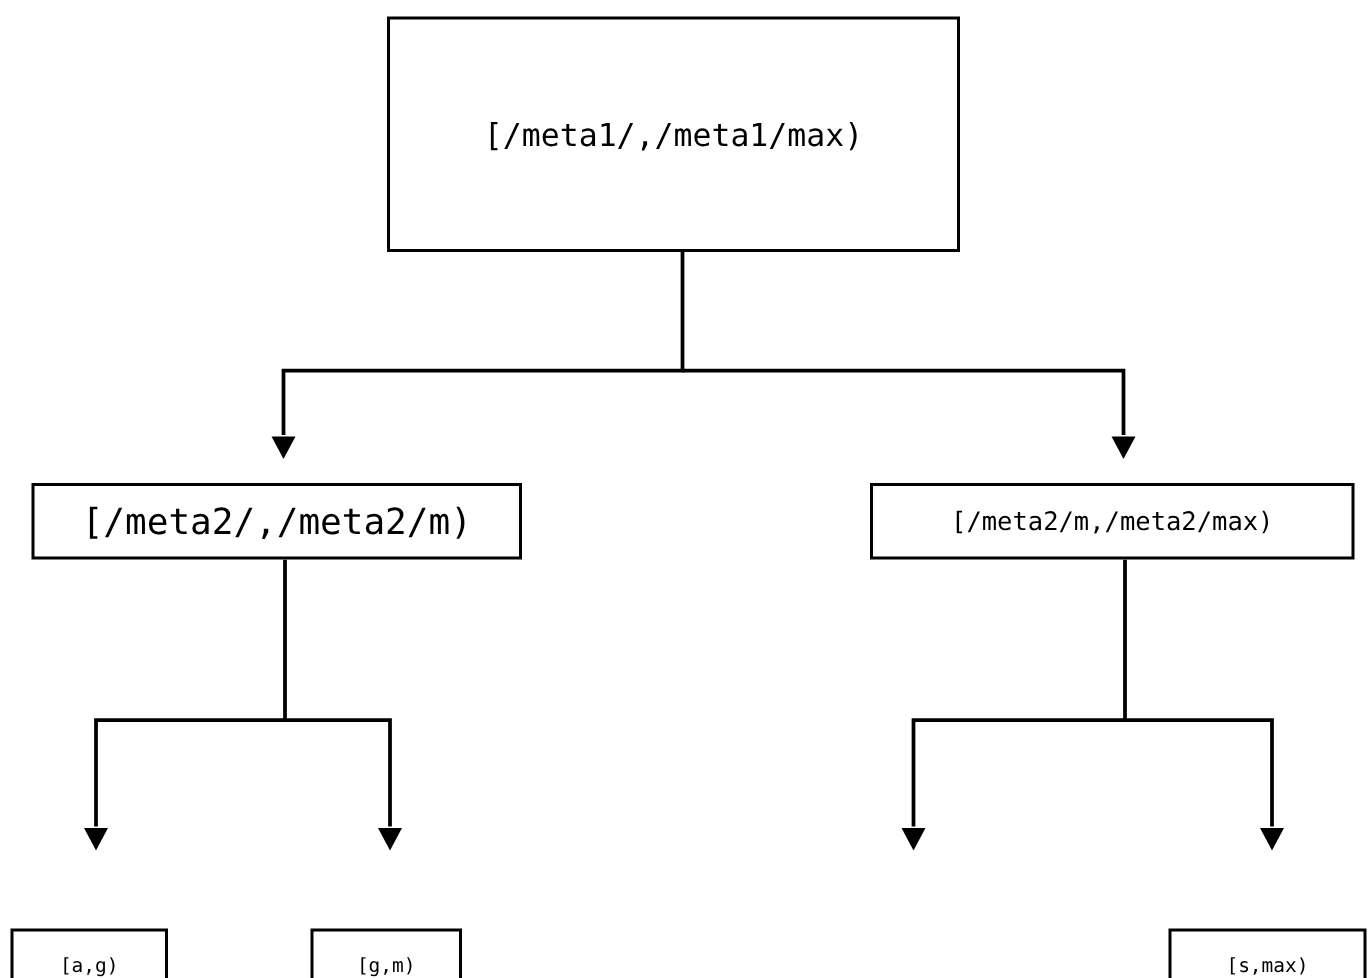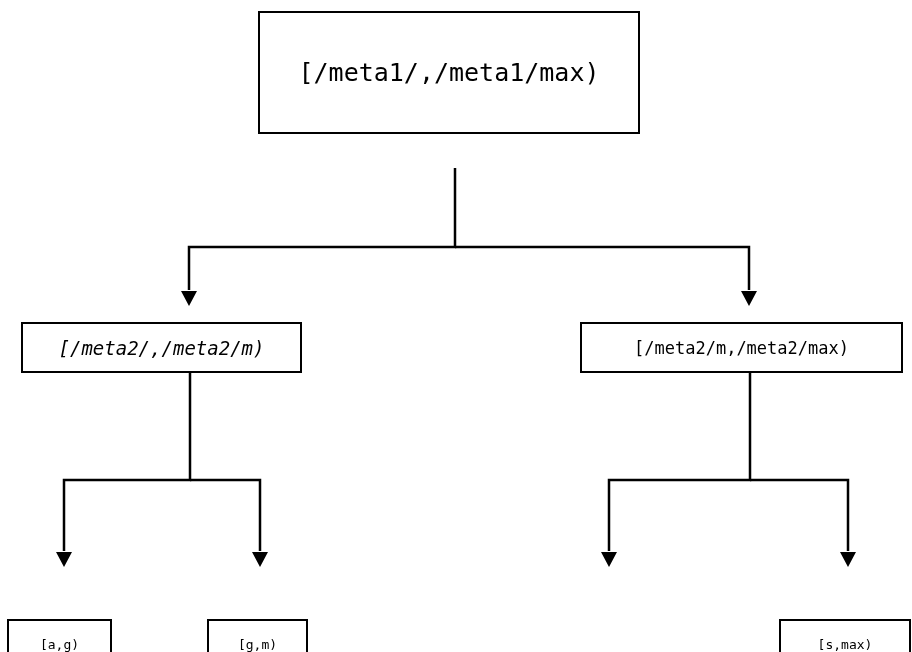--- a/index.html
+++ b/index.html
@@ -26,30 +26,29 @@
     justify-content: center;
     color: #000000;
     white-space: pre;
     letter-spacing: 0px;
     z-index: 2;
   }
   .node-root {
     left: 258px;
     top: 11px;
     width: 382px;
-    height: 123px;
-    font-size: 25px;
+    height: 157px;
+    font-size: 21px;
   }
   .node-mid-left {
     left: 21px;
     top: 322px;
-    width: 281px;
+    width: 327px;
     height: 51px;
-    font-size: 19px;
-    font-style: italic;
+    font-size: 24px;
   }
   .node-mid-right {
     left: 580px;
     top: 322px;
     width: 323px;
     height: 51px;
     font-size: 17px;
   }
   .node-leaf {
     top: 585px;

